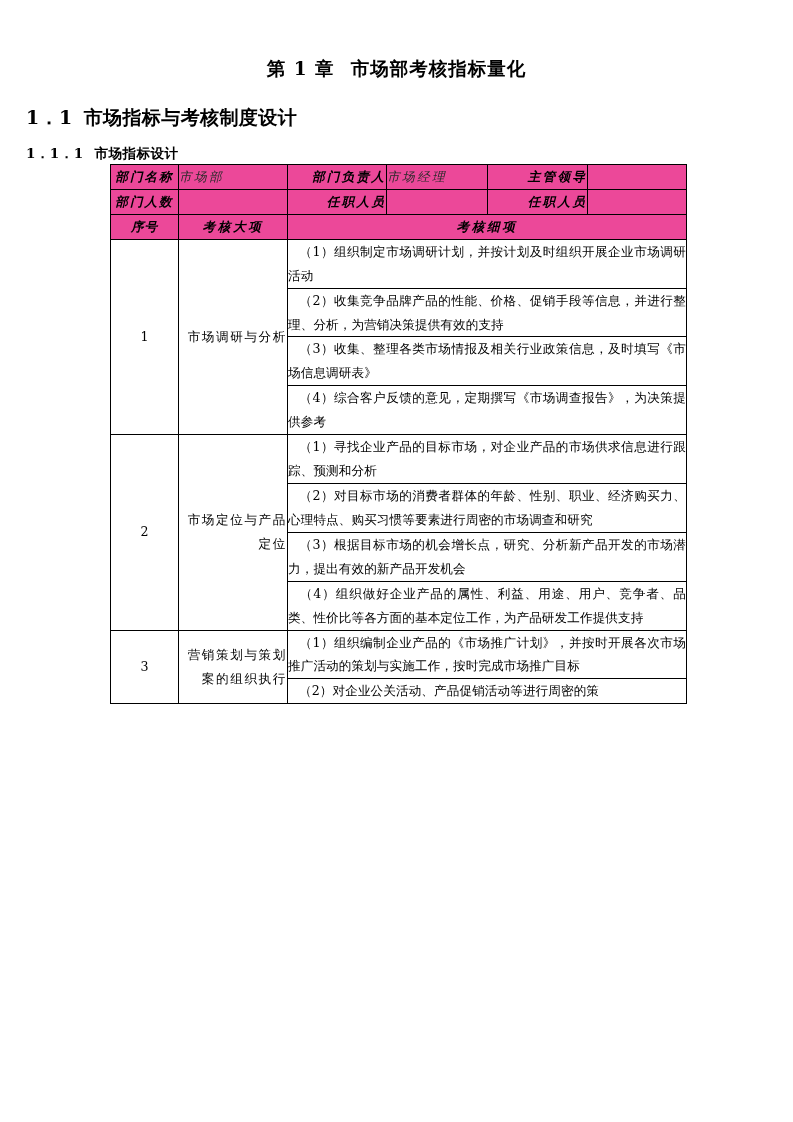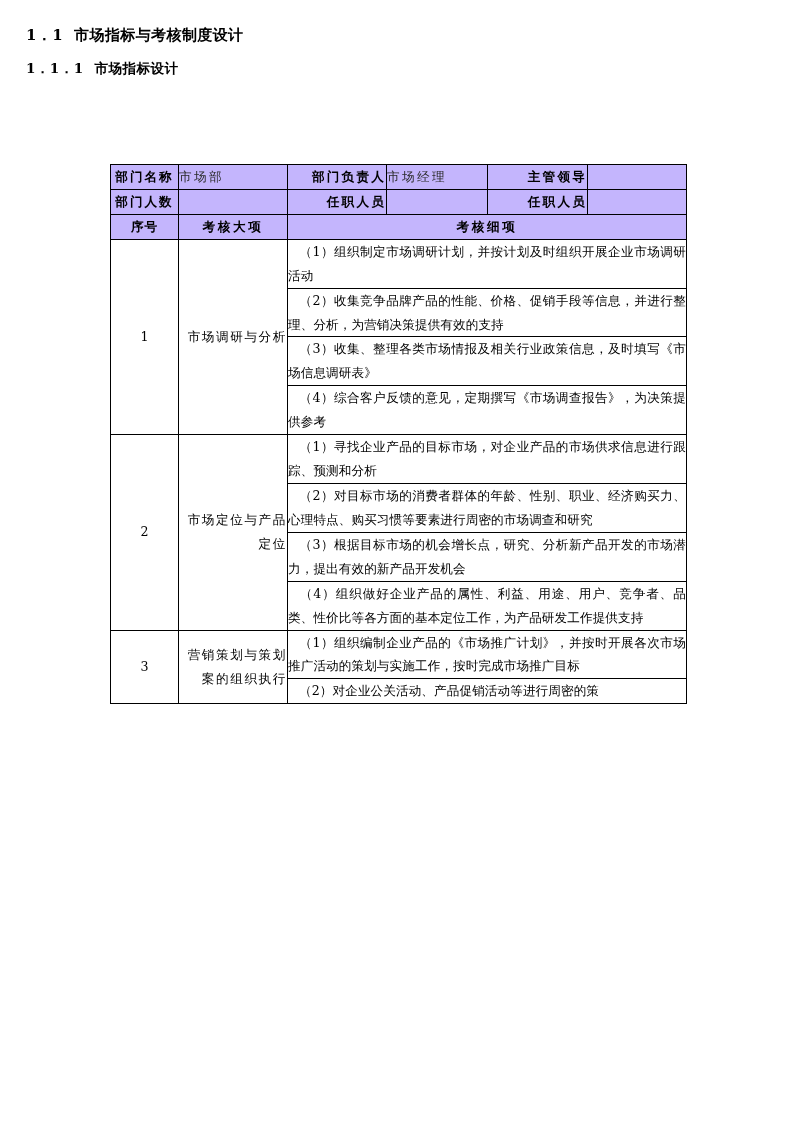--- a/index.html
+++ b/index.html
@@ -33,21 +33,21 @@
     margin: 0;
     padding: 58px 0 0 0;
     line-height: 1.2;
   }
   .chapter-title .gap {
     display: inline-block;
     width: 16px;
   }
 
   .h2 {
-    font-size: 15px;
+    font-size: 19px;
     font-weight: bold;
     margin: 0;
     padding: 26px 0 0 26px;
     letter-spacing: 0.4px;
     line-height: 1.2;
   }
   .h3 {
     font-size: 13.6px;
     font-weight: bold;
     margin: 0;
@@ -73,21 +73,22 @@
     table-layout: fixed;
   }
   table.sheet td {
     border: 1px solid #000000;
     padding: 0;
     vertical-align: middle;
     font-size: 12.6px;
     line-height: 1.9;
   }
   .shaded {
-    background: #c4b5fd;
+    background: #ec4899;
+    font-style: italic;
   }
 
   
   .hcell {
     text-align: right;
     font-weight: bold;
     letter-spacing: 2.2px;
     padding: 4px 2px;
   }
   .hcell-narrow {
@@ -158,20 +159,23 @@
   col.c-d1   { width: 99px; }
   col.c-d2   { width: 101px; }
   col.c-d3   { width: 100px; }
   col.c-d4   { width: 99px; }
 </style>
 </head>
 <body>
 
 <div class="page">
 
+  <h1 class="chapter-title">
+    <span>第 1 章</span><span class="gap"></span><span>市场部考核指标量化</span>
+  </h1>
 
   <h2 class="h2">
     <span>1．1</span><span class="sp"></span><span>市场指标与考核制度设计</span>
   </h2>
 
   <h3 class="h3">
     <span>1．1．1</span><span class="sp"></span><span>市场指标设计</span>
   </h3>
 
   <div class="table-wrap">

